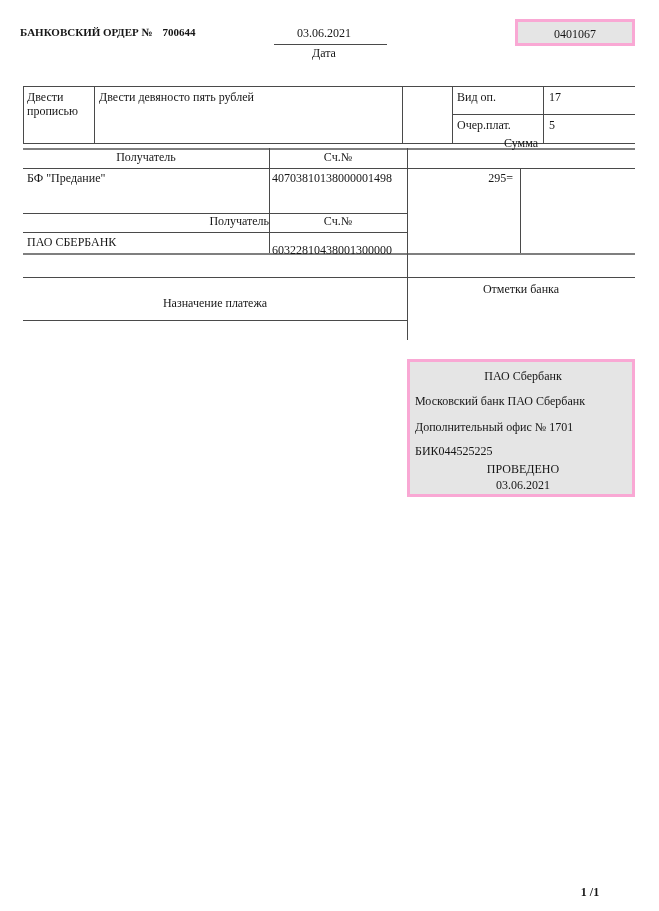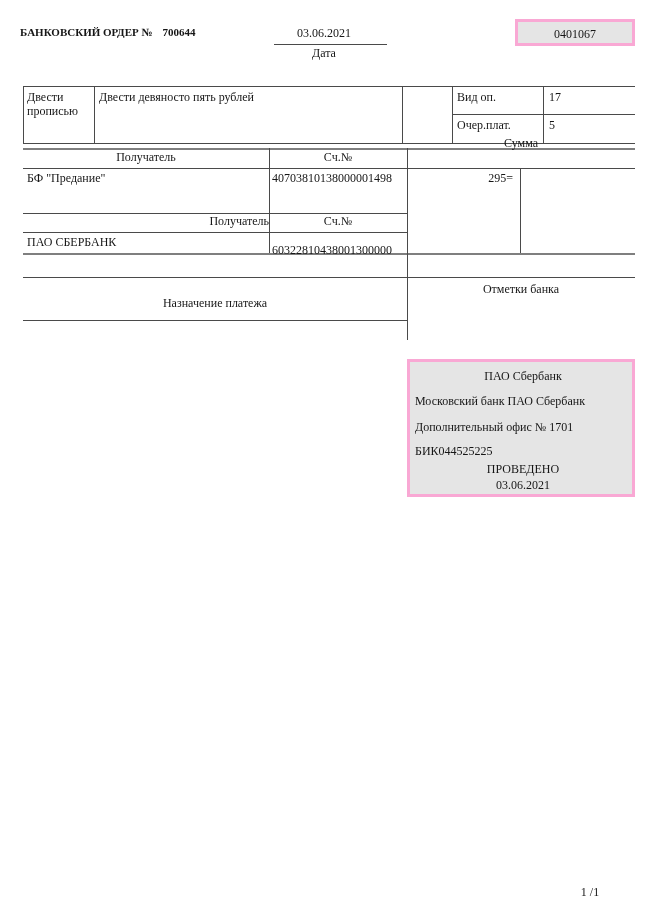--- a/index.html
+++ b/index.html
@@ -117,15 +117,15 @@
 
   <div class="box" style="left:407px; top:359px; width:228px; height:138px;">
     <div class="stamp-line" style="left:0; top:7px; width:226px; text-align:center;">ПАО Сбербанк</div>
     <div class="stamp-line" style="left:5px; top:32px;">Московский банк ПАО Сбербанк</div>
     <div class="stamp-line" style="left:5px; top:58px;">Дополнительный офис № 1701</div>
     <div class="stamp-line" style="left:5px; top:82px;">БИК044525225</div>
     <div class="stamp-line" style="left:0; top:100px; width:226px; text-align:center;">ПРОВЕДЕНО</div>
     <div class="stamp-line" style="left:0; top:116px; width:226px; text-align:center;">03.06.2021</div>
   </div>
 
-  <div class="txt center" style="left:555px; top:886px; width:70px;">1 /1</div>
+  <div class="txt center" style="left:555px; top:886px; width:70px;font-weight:bold;">1 /1</div>
 
 </div>
 
 </body></html>

